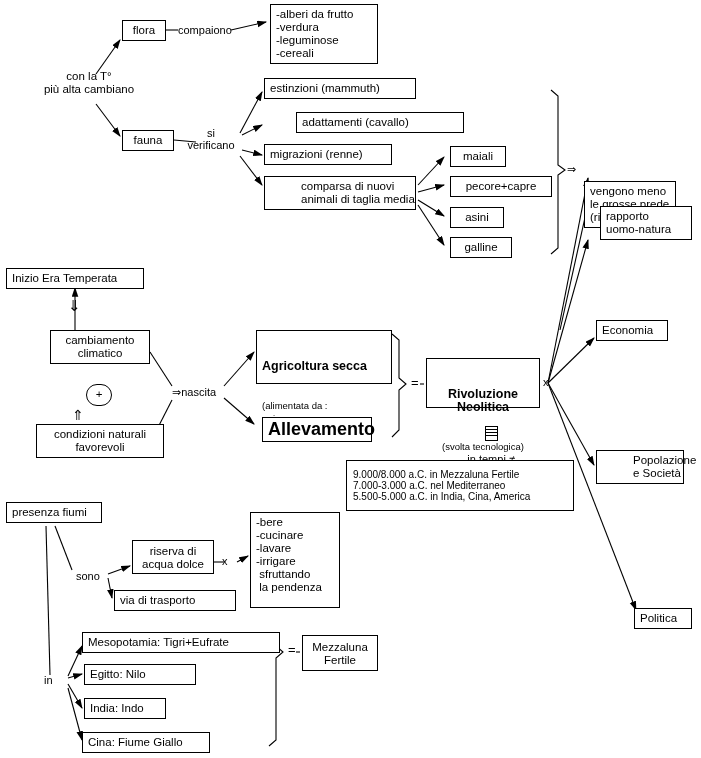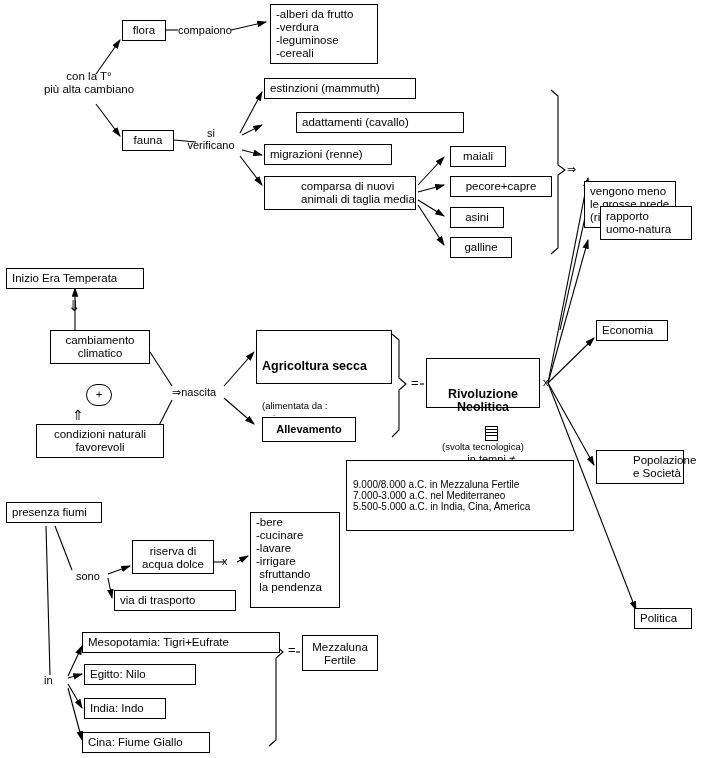--- a/index.html
+++ b/index.html
@@ -206,37 +206,37 @@
   <div class="label" style="left:72px; top:409px; font-size:14px;">⇑</div>
 
   <div class="label" style="left:172px; top:386px;"><span>⇒</span><span>nascita</span></div>
 
   <div class="node" style="left:256px; top:330px; width:136px; height:54px;">
     <div class="title-main">Agricoltura secca</div>
     <div class="sub">(alimentata da :
  -piogge
  -straripamenti)</div>
   </div>
-  <div class="node bold center" style="left:262px; top:417px; width:94px; font-size:11px; padding-top:5px; padding-bottom:5px;">Allevamento</div>
+  <div class="node bold center" style="left:262px; top:417px; width:110px; font-size:18px; padding-top:5px; padding-bottom:5px;">Allevamento</div>
 
   <div class="label" style="left:411px; top:377px; font-size:13px;">=</div>
 
   <div class="node center" style="left:426px; top:358px; width:114px; height:50px;">
     <div class="title-main">Rivoluzione
 Neolitica</div>
     <div class="sub">(svolta tecnologica)</div>
   </div>
   <div class="label" style="left:543px; top:376px;">x</div>
 
   <div class="label center" style="left:440px; top:414px; width:90px; text-align:center;">
     <span class="icon-doc"></span><br>
     <span>in tempi ≠</span>
   </div>
 
-  <div class="node small" style="left:346px; top:460px; width:228px; padding:18px 6px;">9.000/8.000 a.C. in Mezzaluna Fertile
+  <div class="node small" style="left:346px; top:460px; width:228px; padding:8px 6px;">9.000/8.000 a.C. in Mezzaluna Fertile
 7.000-3.000 a.C. nel Mediterraneo
 5.500-5.000 a.C. in India, Cina, America</div>
 
   <div class="node" style="left:6px; top:502px; width:96px;">presenza fiumi</div>
   <div class="label" style="left:76px; top:570px;">sono</div>
 
   <div class="node center" style="left:132px; top:540px; width:82px; height:34px; padding-top:4px;">riserva di
 acqua dolce</div>
   <div class="label" style="left:222px; top:555px;">x</div>
   <div class="node" style="left:114px; top:590px; width:122px;">via di trasporto</div>

